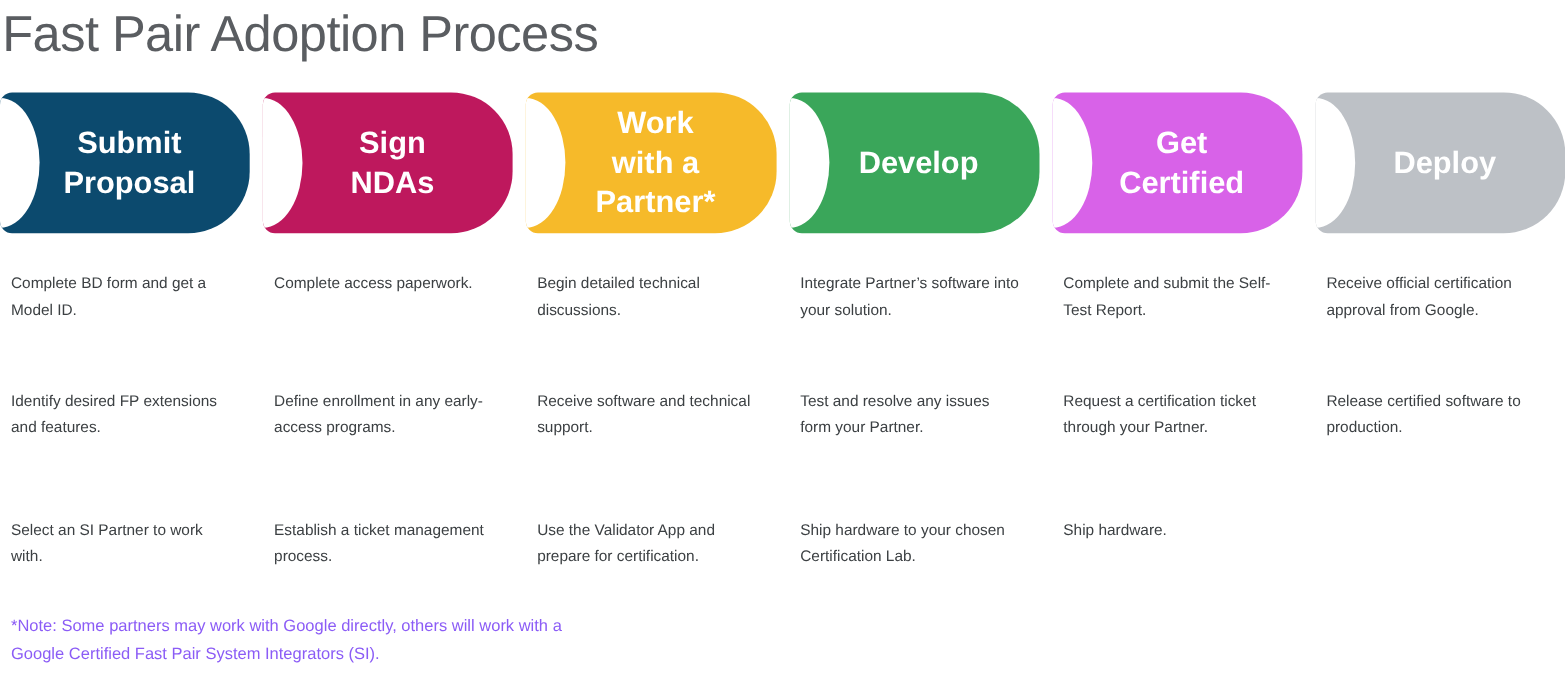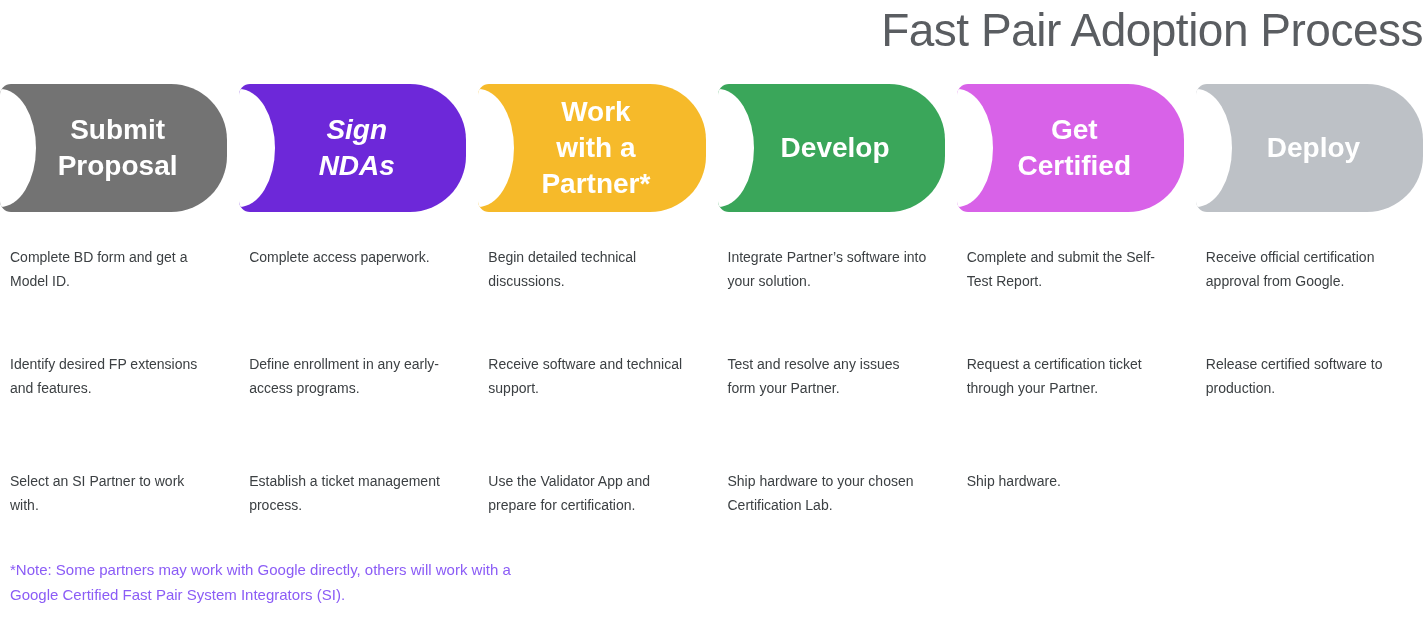--- a/index.html
+++ b/index.html
@@ -17,21 +17,20 @@
     background: #ffffff;
     padding: 2px 0 0 0;
   }
   .page-title {
     margin: 0 0 0 2px;
     font-size: 46px;
     font-weight: 400;
     letter-spacing: -0.5px;
     color: #5a5d61;
     line-height: 1.22;
-    text-align: right;
   }
   .stage-row {
     margin-top: 26px;
     display: grid;
     grid-template-columns: repeat(6, 1fr);
     column-gap: 12px;
     height: 128px;
   }
   .pill {
     position: relative;
@@ -86,25 +85,25 @@
   }
 </style>
 </head>
 <body>
 
 <div class="canvas">
 
   <h1 class="page-title">Fast Pair Adoption Process</h1>
 
   <div class="stage-row">
-    <div class="pill" style="background-color: #737373;">
+    <div class="pill" style="background-color: #0c4a6e;">
       <span class="pill-label">Submit
 Proposal</span>
     </div>
-    <div class="pill" style="background-color: #6d28d9; font-style: italic;">
+    <div class="pill" style="background-color: #be185d;">
       <span class="pill-label">Sign
 NDAs</span>
     </div>
     <div class="pill" style="background-color: rgb(246, 186, 42);">
       <span class="pill-label">Work
 with a
 Partner*</span>
     </div>
     <div class="pill" style="background-color: rgb(58, 166, 90);">
       <span class="pill-label">Develop</span>

